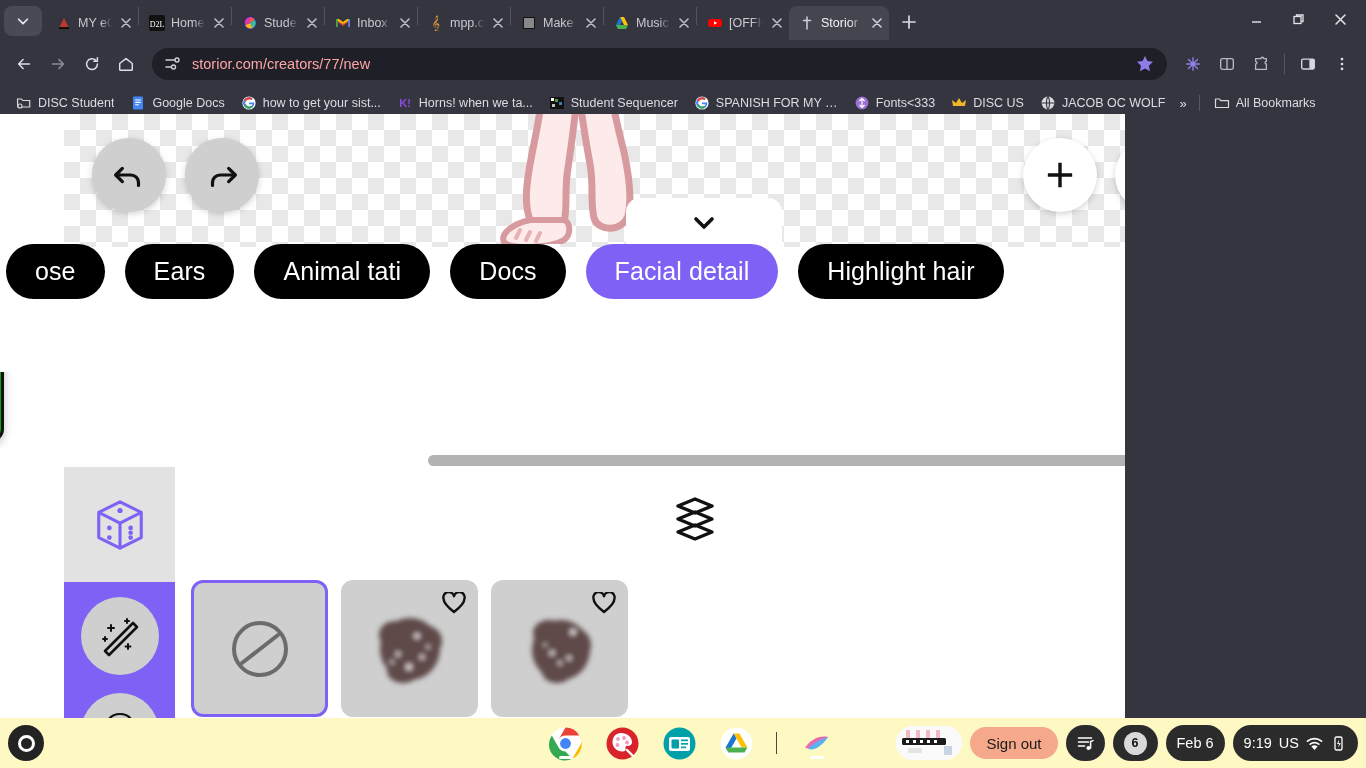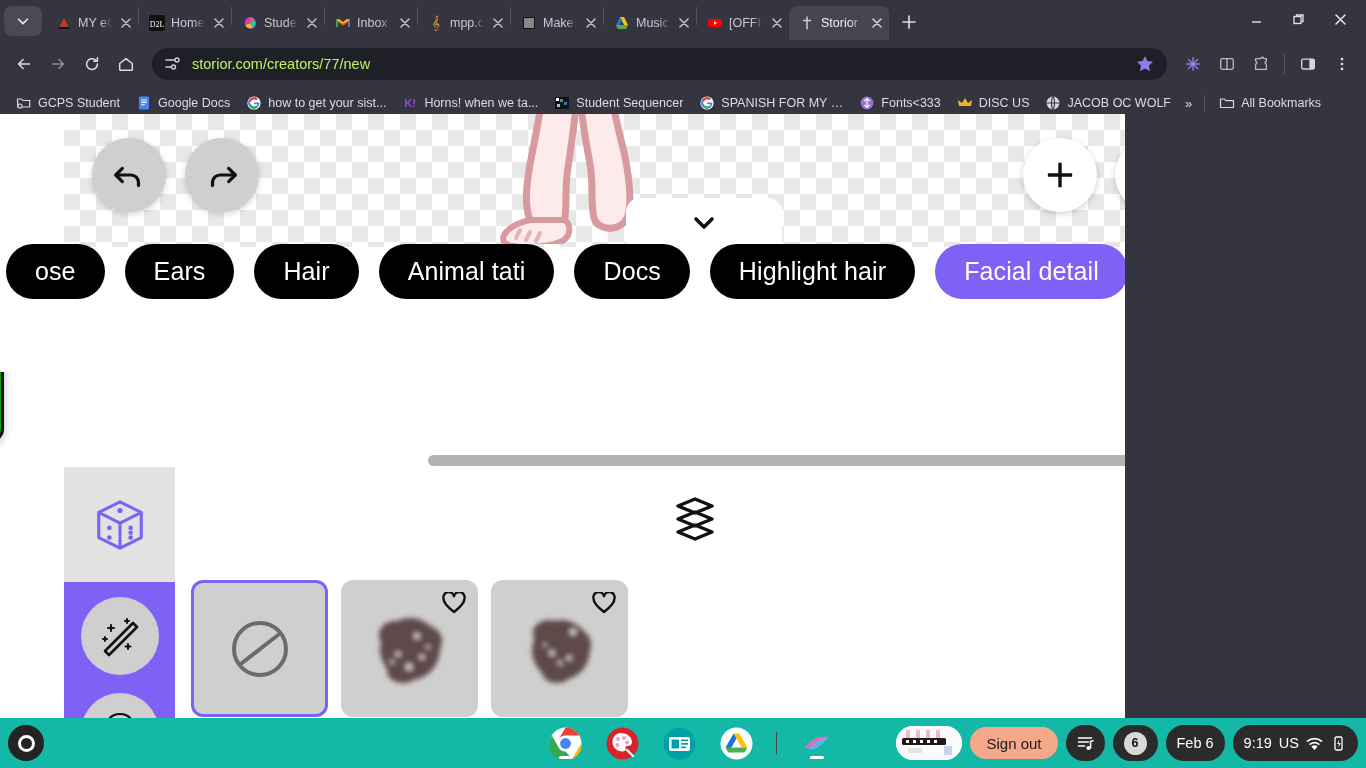--- a/index.html
+++ b/index.html
@@ -48,21 +48,21 @@
 
   
   .toolbar { height:48px; background:#35353f; display:flex; align-items:center; padding:0 8px; gap:2px; }
   .tbtn { width:32px; height:32px; border-radius:50%; display:flex; align-items:center; justify-content:center; flex:0 0 auto; }
   .tbtn svg { width:18px; height:18px; }
   .omnibox {
     flex:1 1 auto; height:32px; background:#1f1f27; border-radius:16px;
     display:flex; align-items:center; padding:0 12px; margin:0 8px; gap:10px; min-width:0;
   }
   .omnibox .siteicon { width:18px; height:18px; flex:0 0 auto; }
-  .omnibox .url { color:#bef264; font-size:14.5px; white-space:nowrap; overflow:hidden; }
+  .omnibox .url { color:#fca5a5; font-size:14.5px; white-space:nowrap; overflow:hidden; }
   .omnibox .starwrap { margin-left:auto; width:20px; height:20px; flex:0 0 auto; }
   .tb-right { display:flex; align-items:center; gap:2px; flex:0 0 auto; }
   .tb-sep { width:1px; height:20px; background:#56566a; margin:0 5px; }
 
   
   .bookmarks { height:30px; background:#35353f; display:flex; align-items:center; padding:0 8px; gap:0; font-size:12.5px; color:#dcdce4; }
   .bm { display:flex; align-items:center; gap:6px; padding:3px 8px; border-radius:6px; white-space:nowrap; max-width:160px; }
   .bm .bmi { width:16px; height:16px; flex:0 0 auto; display:flex; align-items:center; justify-content:center; font-size:11px; }
   .bm .bml { overflow:hidden; text-overflow:ellipsis; }
   .bm-chev { padding:3px 6px; color:#dcdce4; font-size:13px; }
@@ -139,21 +139,21 @@
     position:relative; width:137px; height:137px; border-radius:12px;
     background:#cfcfcf; display:flex; align-items:center; justify-content:center;
     border:3px solid transparent;
   }
   .thumb.selected { border-color:#7f62f5; }
   .thumb .no-icon { width:62px; height:62px; }
   .thumb .heart { position:absolute; right:9px; top:9px; width:24px; height:22px; }
   .blob { width:90px; height:88px; }
 
   
-  .shelf { position:absolute; left:0; top:718px; width:1366px; height:50px; background:#14b8a6; display:flex; align-items:center; }
+  .shelf { position:absolute; left:0; top:718px; width:1366px; height:50px; background:#fef9c3; display:flex; align-items:center; }
   .launcher { position:absolute; left:8px; top:7px; width:36px; height:36px; border-radius:50%; background:#232323; display:flex; align-items:center; justify-content:center; }
   .launcher .ring { width:17px; height:17px; border-radius:50%; border:3px solid #fff; }
   .shelf-center { position:absolute; left:548px; top:0; height:50px; display:flex; align-items:center; gap:22px; }
   .appicon { width:35px; height:35px; position:relative; }
   .appdot { position:absolute; bottom:2px; left:50%; transform:translateX(-50%); width:14px; height:3px; border-radius:2px; background:#fff; }
   .shelf-sep { width:1px; height:22px; background:#474747; }
   .shelf-right { position:absolute; right:8px; top:0; height:50px; display:flex; align-items:center; gap:8px; }
   .avatar-pill { width:66px; height:34px; border-radius:18px; overflow:hidden; background:#fff; display:flex; align-items:center; justify-content:center; }
   .signout { height:32px; border-radius:16px; background:#f6a88a; color:#1b1b1b; font-size:15px; display:flex; align-items:center; padding:0 16px; }
   .tray-btn { height:36px; border-radius:18px; background:#2b2b2b; display:flex; align-items:center; justify-content:center; padding:0 11px; color:#fff; font-size:14.5px; gap:7px; }
@@ -423,21 +423,21 @@
     </div>
 
     <div class="bookmarks">
       <div class="bm">
         <span class="bmi">
             <svg viewBox="0 0 16 16">
               <path d="M1.5 4h4l1.2 1.5h7V12h-12z" stroke="#d9d9e2" stroke-width="1.2" fill="none"></path>
               <circle cx="4" cy="11" r="2" fill="#35353f" stroke="#d9d9e2" stroke-width="1.1"></circle>
             </svg>
           </span>
-        <span class="bml">GCPS Student</span>
+        <span class="bml">DISC Student</span>
       </div>
       <div class="bm">
         <span class="bmi">
             <svg viewBox="0 0 16 16">
               <rect x="3" y="1.5" width="10" height="13" rx="1" fill="#4285f4"></rect>
               <path d="M5.2 5h5.6M5.2 7.4h5.6M5.2 9.8h3.6" stroke="#fff" stroke-width="1.1"></path>
             </svg>
           </span>
         <span class="bml">Google Docs</span>
       </div>
@@ -572,25 +572,24 @@
       </div>
     </div>
 
     <div class="slab slab-left"></div>
     <div class="slab slab-right"></div>
 
     <div class="pillrow"></div>
     <div class="pills">
       <div class="pill clipped">ose</div>
       <div class="pill">Ears</div>
-      <div class="pill">Hair</div>
       <div class="pill">Animal tati</div>
       <div class="pill">Docs</div>
+      <div class="pill active">Facial detail</div>
       <div class="pill">Highlight hair</div>
-      <div class="pill active">Facial detail</div>
     </div>
 
     <div class="hscroll"></div>
 
     <div class="rail">
       <div class="rail-top">
         <svg viewBox="0 0 60 60">
           <g stroke="#7f62f5" stroke-width="3.2" fill="none" stroke-linejoin="round">
             <path d="M30 6 L52 17 L52 43 L30 54 L8 43 L8 17 Z"></path>
             <path d="M8 17 L30 28 L52 17"></path>

